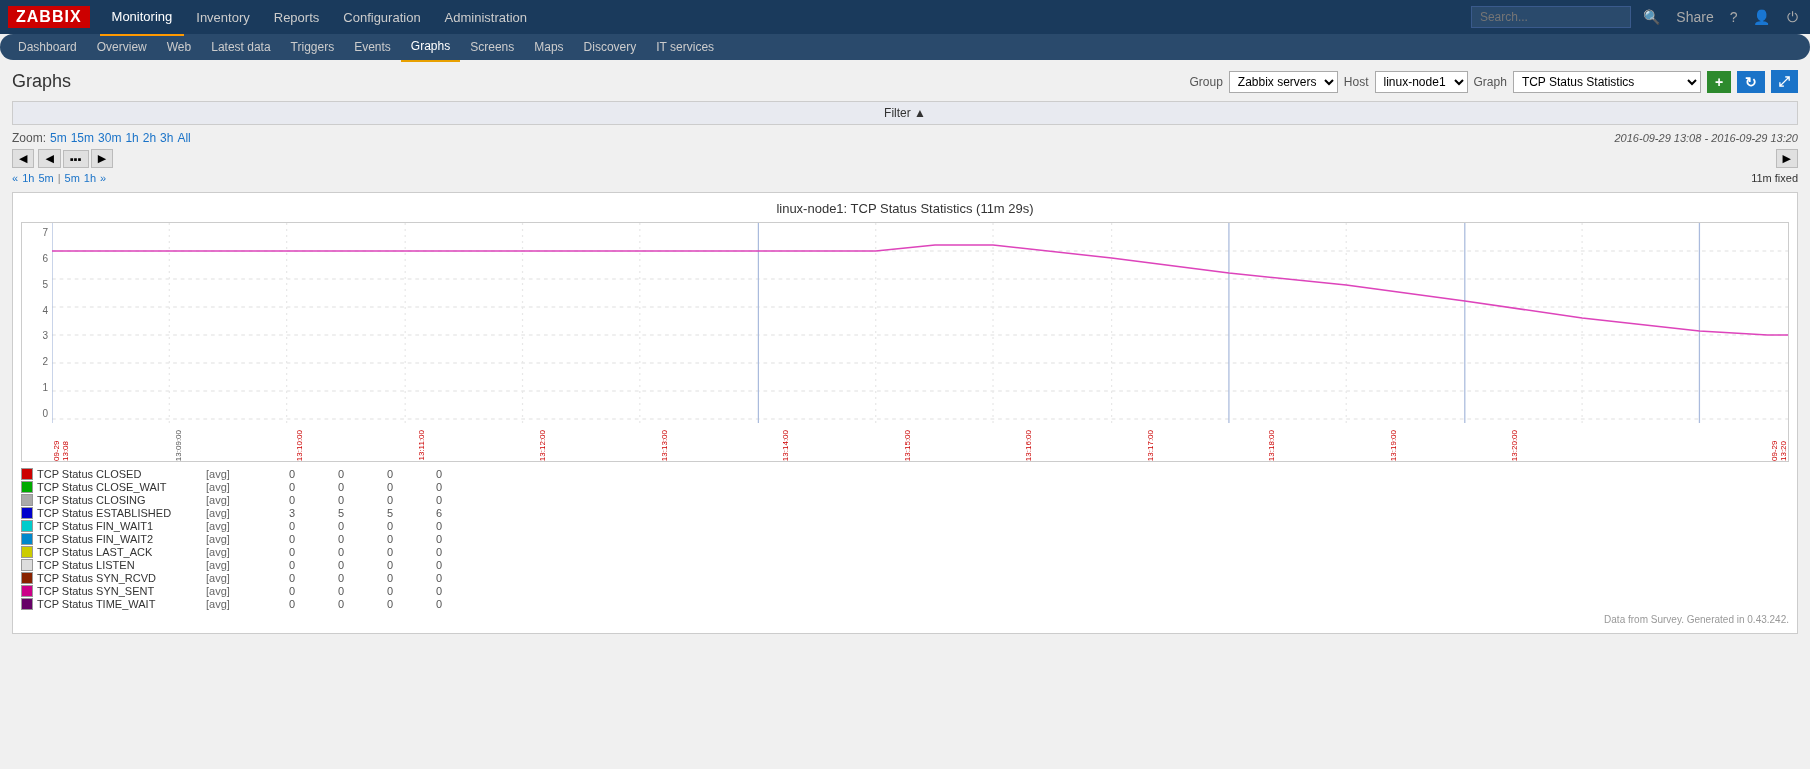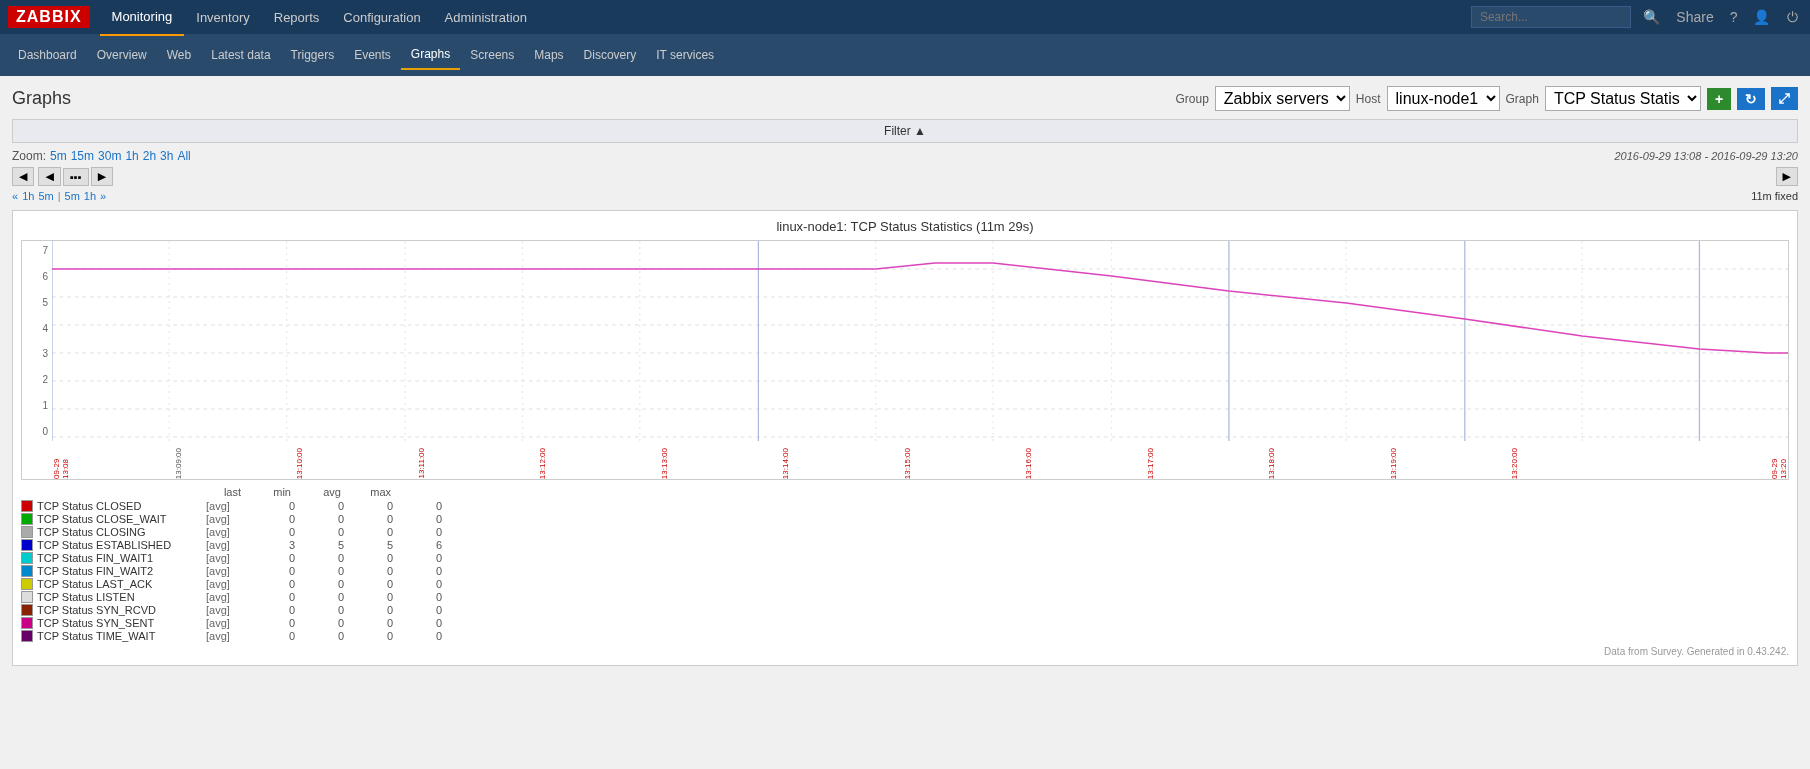--- a/index.html
+++ b/index.html
@@ -52,22 +52,23 @@
       cursor: pointer;
       font-size: 14px;
       padding: 0 4px;
     }
 
     
     #subnav {
       background: #2a4a6c;
       display: flex;
       align-items: center;
-      height: 42px;
+      height: 26px;
       padding: 0 8px;
+      border-radius: 14px;
     }
     .sub-item {
       color: #ccc;
       padding: 0 10px;
       height: 30px;
       display: flex;
       align-items: center;
       cursor: pointer;
       font-size: 12px;
     }
@@ -92,21 +93,21 @@
       display: flex;
       align-items: center;
       gap: 6px;
       font-size: 12px;
     }
     .ctrl-label { color: #555; }
     .ctrl-select {
       border: 1px solid #aaa;
       background: #fff;
       padding: 2px 4px;
-      font-size: 16px;
+      font-size: 12px;
     }
     .ctrl-btn {
       background: #1a73c8;
       color: #fff;
       border: none;
       padding: 3px 8px;
       cursor: pointer;
       font-size: 14px;
       font-weight: bold;
     }
@@ -302,21 +303,21 @@
     <div id="graph-controls">
       <span class="ctrl-label">Group</span>
       <select class="ctrl-select">
         <option>Zabbix servers</option>
       </select>
       <span class="ctrl-label">Host</span>
       <select class="ctrl-select">
         <option>linux-node1</option>
       </select>
       <span class="ctrl-label">Graph</span>
-      <select class="ctrl-select" style="width:156px;">
+      <select class="ctrl-select" style="width:188px;">
         <option>TCP Status Statistics</option>
       </select>
       <button class="ctrl-btn green">+</button>
       <button class="ctrl-btn refresh">↻</button>
       <button class="ctrl-btn expand">⤢</button>
     </div>
   </div>
 
   <div id="filter-bar">Filter ▲</div>
 
@@ -441,26 +442,20 @@
           <span style="position:absolute; left:63%; bottom:0; writing-mode:vertical-rl; transform:rotate(180deg); font-size:8px; color:#cc0000;">13:17:00</span>
           <span style="position:absolute; left:70%; bottom:0; writing-mode:vertical-rl; transform:rotate(180deg); font-size:8px; color:#cc0000;">13:18:00</span>
           <span style="position:absolute; left:77%; bottom:0; writing-mode:vertical-rl; transform:rotate(180deg); font-size:8px; color:#cc0000;">13:19:00</span>
           <span style="position:absolute; left:84%; bottom:0; writing-mode:vertical-rl; transform:rotate(180deg); font-size:8px; color:#cc0000;">13:20:00</span>
           <span style="position:absolute; right:0; bottom:0; writing-mode:vertical-rl; transform:rotate(180deg); font-size:8px; color:#cc0000;">09-29 13:20</span>
         </div>
       </div>
     </div>
 
     <div id="legend">
-      <div id="legend-header">
-        <span class="legend-col">last</span>
-        <span class="legend-col">min</span>
-        <span class="legend-col">avg</span>
-        <span class="legend-col">max</span>
-      </div>
       <div id="legend-rows">
           <div class="legend-row">
       <div class="legend-color" style="background:#cc0000;"></div>
       <span class="legend-name">TCP Status CLOSED</span>
       <span class="legend-tag">[avg]</span>
       <span class="legend-val">0</span>
       <span class="legend-val">0</span>
       <span class="legend-val">0</span>
       <span class="legend-val">0</span>
     </div>

